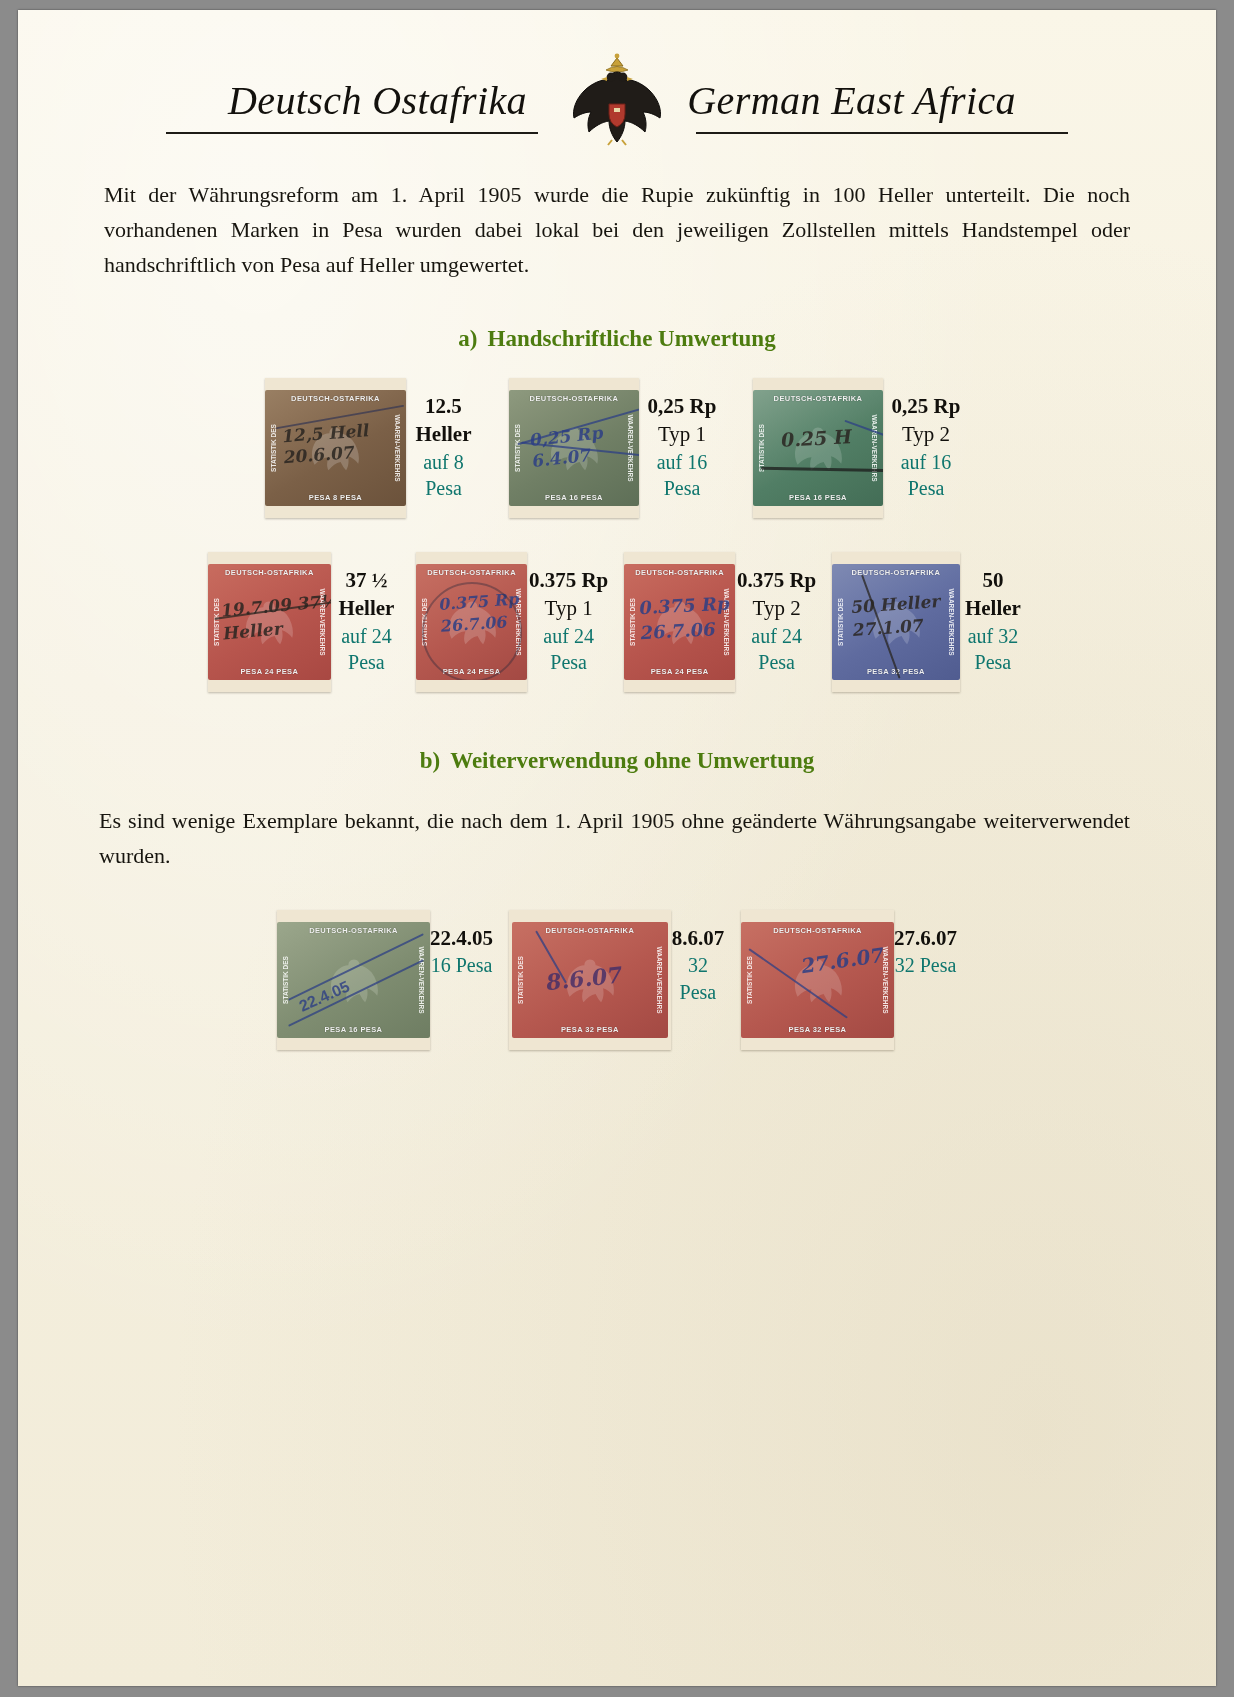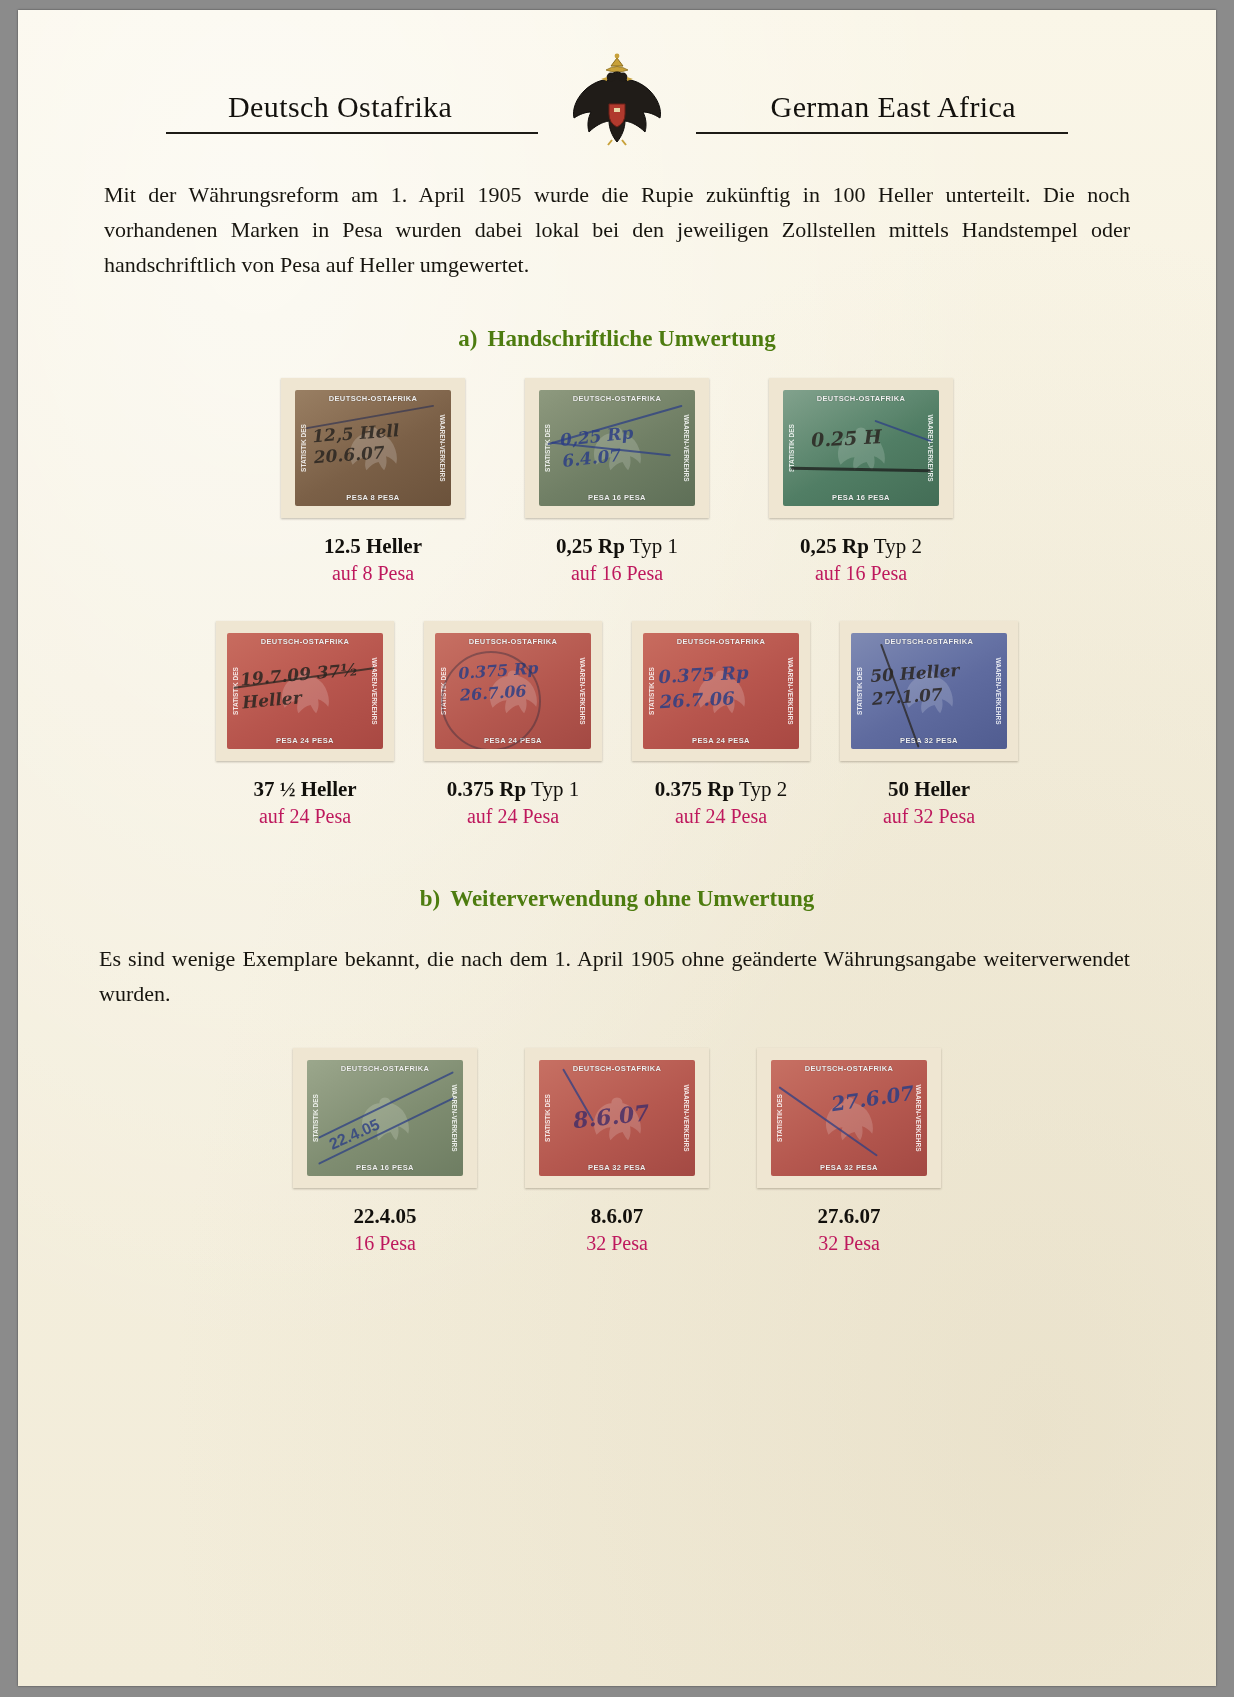--- a/index.html
+++ b/index.html
@@ -51,23 +51,24 @@
     bottom: 16px;
     height: 2px;
     background: #1d1b16;
   }
   .masthead .rule-left { left: 88px; width: 372px; }
   .masthead .rule-right { right: 88px; width: 372px; }
   .masthead .title-left,
   .masthead .title-right {
     position: absolute;
     bottom: 26px;
-    font-size: 30px;
+    font-size: 40px;
     color: #13110d;
     letter-spacing: 0.4px;
+    font-style: italic;
   }
   .masthead .title-left { left: 150px; }
   .masthead .title-right { right: 140px; }
 
   .eagle {
     position: absolute;
     left: 50%;
     transform: translateX(-50%);
     top: -6px;
     width: 110px;
@@ -104,22 +105,20 @@
   .stamp-row {
     display: flex;
     justify-content: center;
     align-items: flex-start;
     gap: 28px;
     margin-top: 26px;
   }
   .stamp-cell {
     width: 216px;
     display: flex;
-    flex-direction: column;
-    align-items: center;
   }
   .stamp-mount {
     position: relative;
     width: 184px;
     height: 140px;
     background: #efe6d2;
     box-shadow: 0 1px 2px rgba(80,70,50,0.35);
     display: flex;
     align-items: center;
     justify-content: center;
@@ -228,21 +227,21 @@
     text-align: center;
     line-height: 1.34;
   }
   .caption .line1 {
     font-size: 21px;
     color: #12100c;
   }
   .caption .line1 b { font-weight: bold; }
   .caption .line2 {
     font-size: 20px;
-    color: #be185d;
+    color: #0f766e;
   }
 </style>
 </head>
 <body>
 
 <div class="page">
   <div class="content">
 
     <div class="masthead">
       <div class="rule-left"></div>

